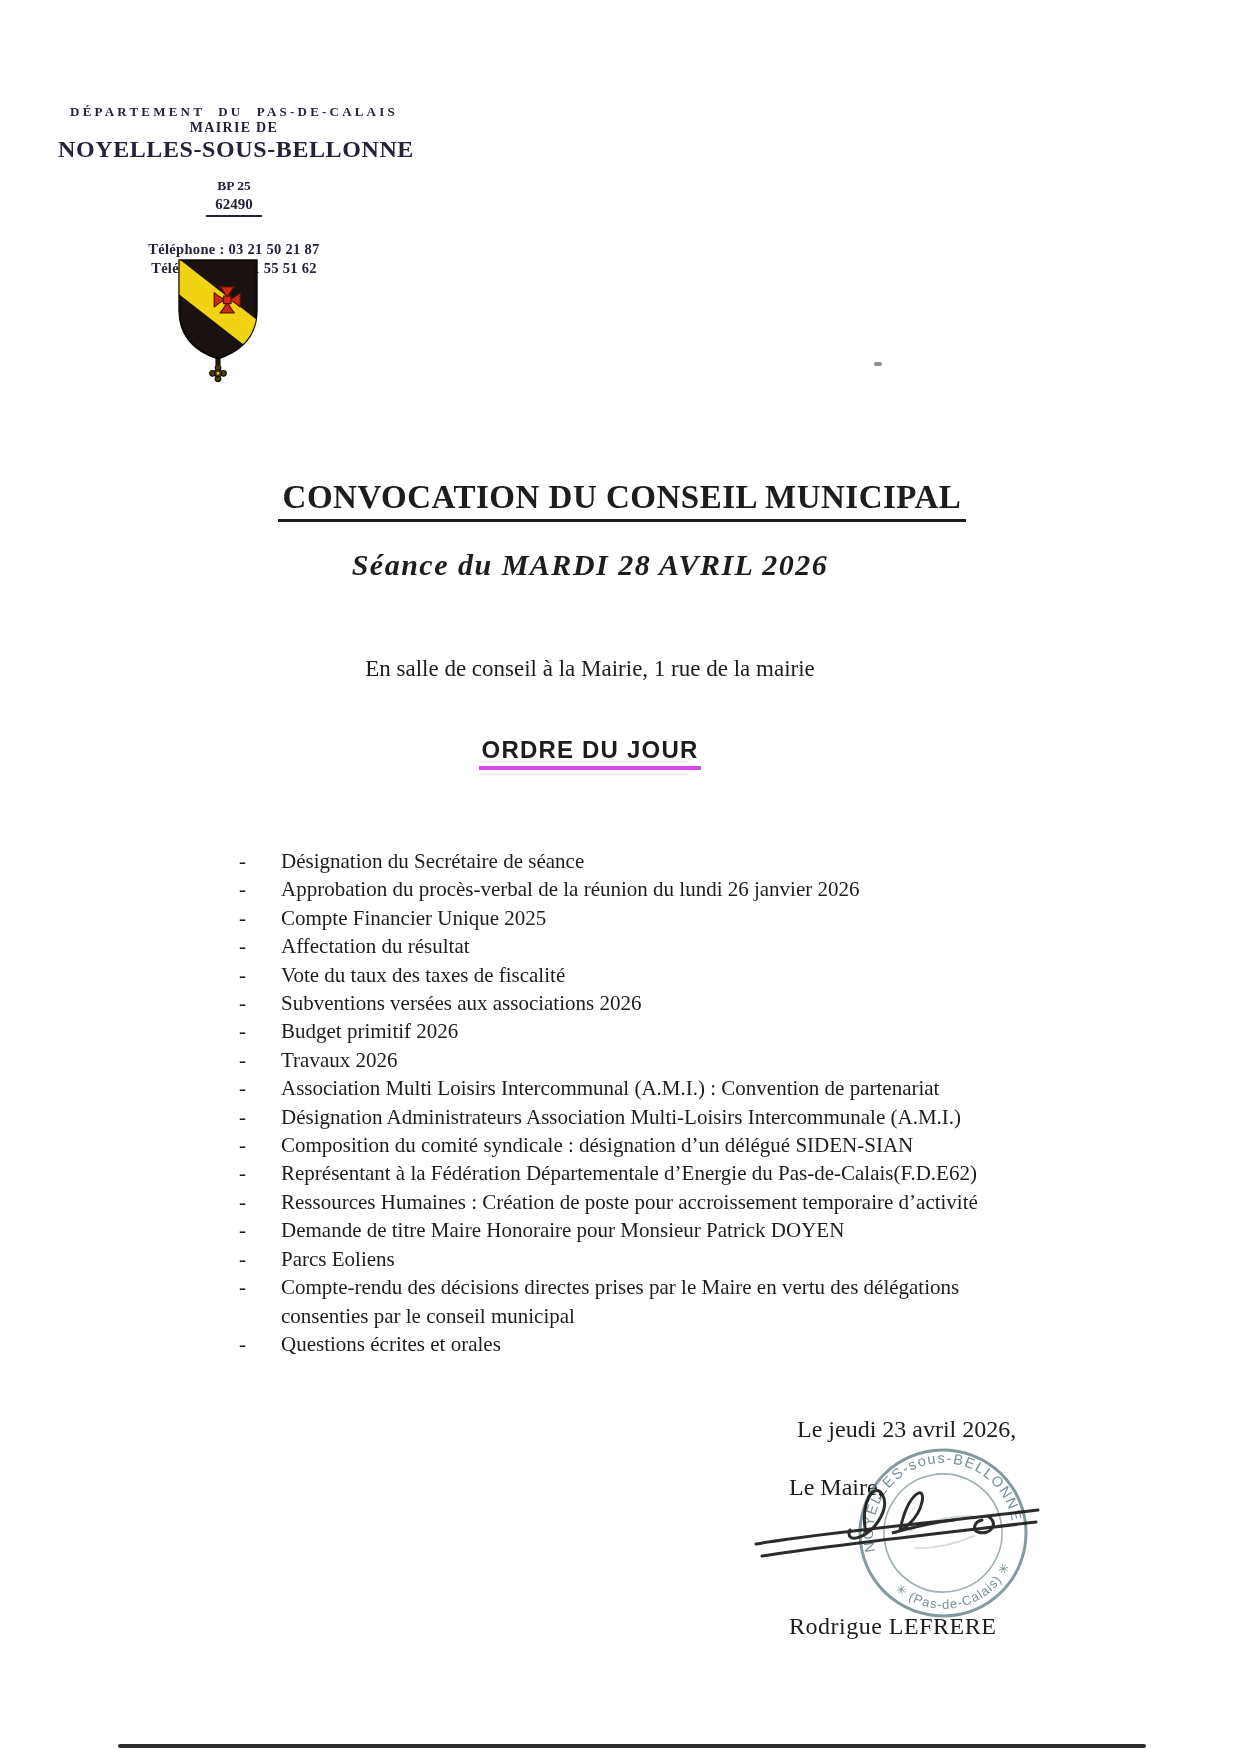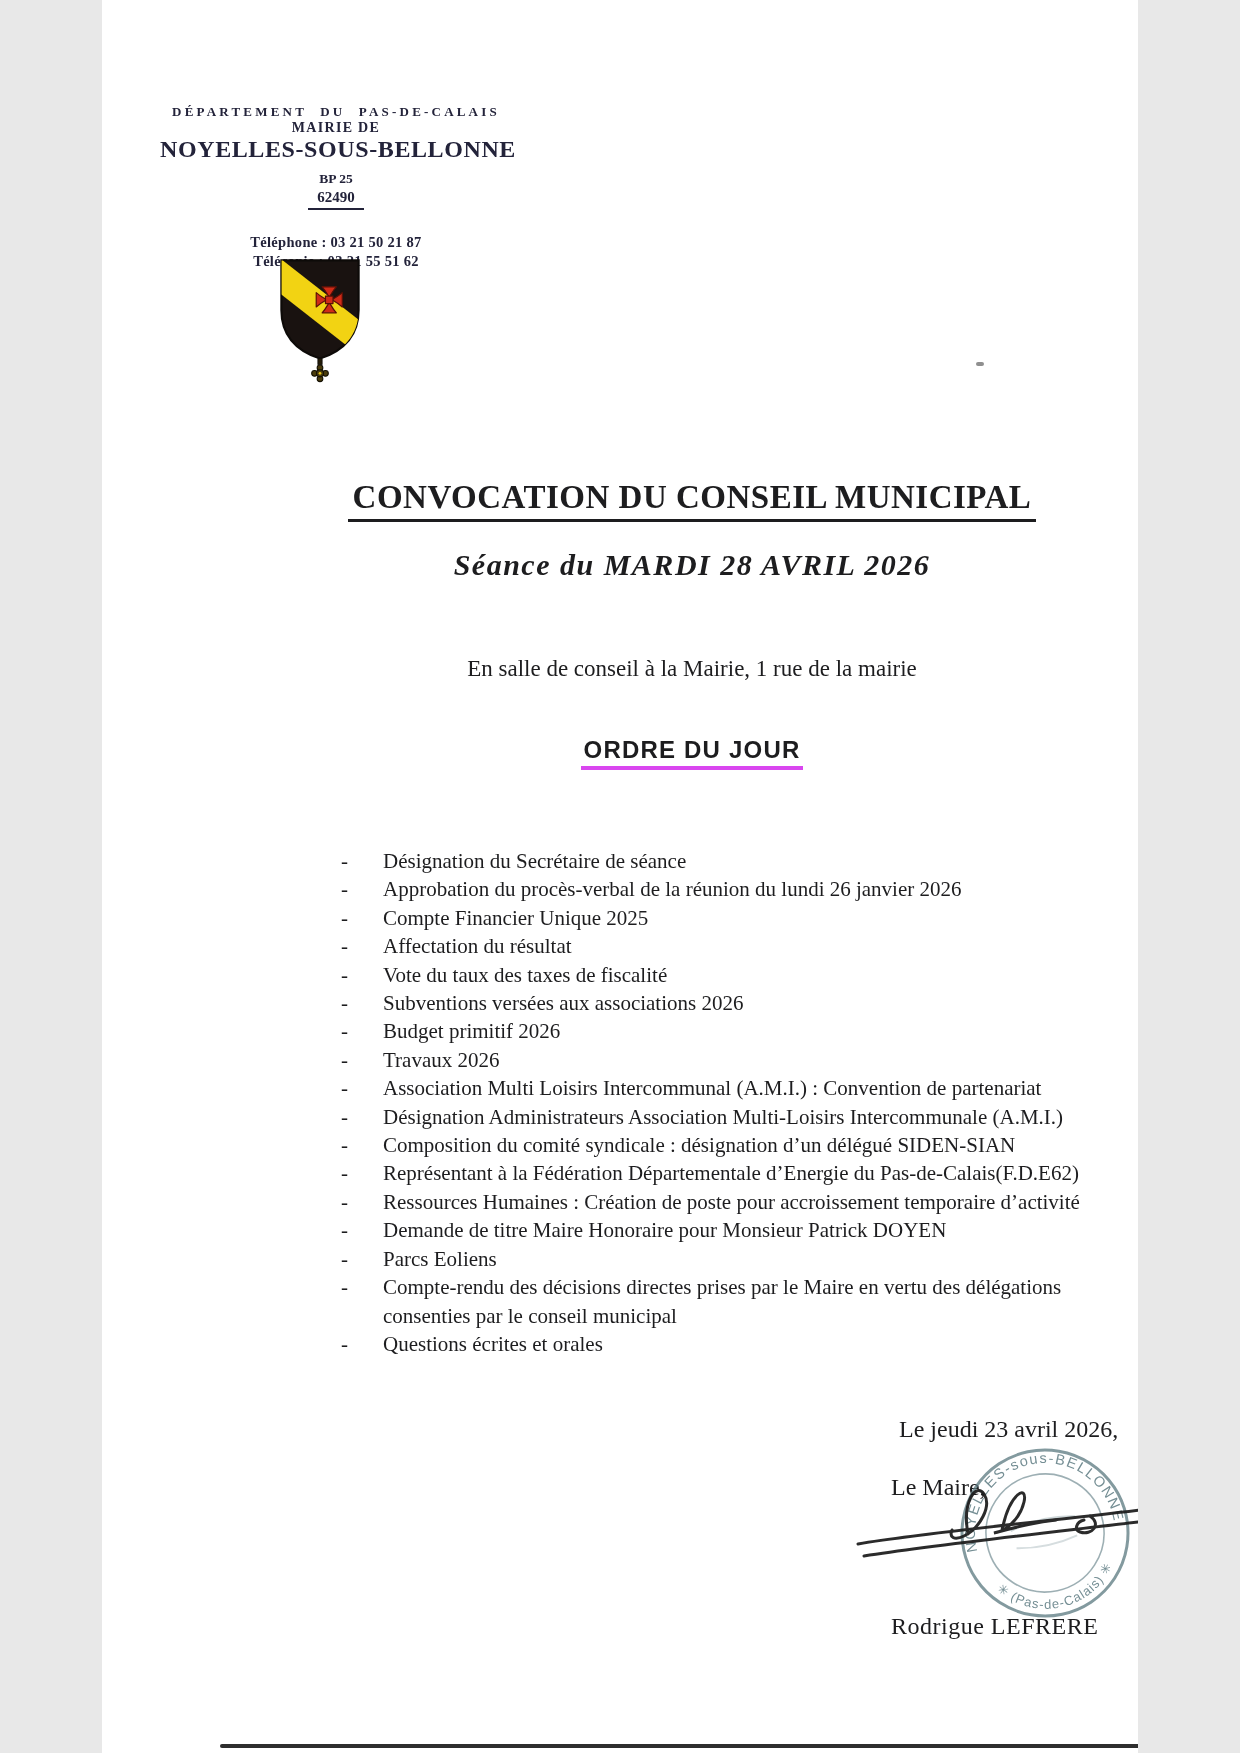--- a/index.html
+++ b/index.html
@@ -1,36 +1,36 @@
 <!DOCTYPE html>
 <html style="--body-ink: #1d1d1f; --letterhead-ink: #23233a; --stamp-ink: #5d7b82; --shield-field: #191210; --shield-bend: #f2d313; --shield-cross: #cf2b17; --shield-outline: #0d0a08;"><head>
 <meta charset="utf-8">
 <style>
   html,body{margin:0;padding:0;background:#e8e8e8;}
   .page{
-    position:relative;width:1036px;height:1753px;margin:0 auto;
+    position:relative;width:1240px;height:1753px;margin:0 auto;
     background:#ffffff;overflow:hidden;
     font-family:"Liberation Serif","DejaVu Serif",serif;
     color:var(--body-ink,#1d1d1f);
   }
   
   .letterhead{position:absolute;left:58px;top:104px;width:352px;text-align:center;color:var(--letterhead-ink,#23233a);}
   .lh-dept{font-size:13px;font-weight:bold;letter-spacing:3.2px;word-spacing:7px;white-space:nowrap;}
   .lh-office{font-size:14px;font-weight:bold;letter-spacing:1.3px;}
   .lh-commune{font-size:24px;font-weight:600;letter-spacing:0.6px;margin-top:0;white-space:nowrap;}
-  .lh-bp{font-size:13.5px;font-weight:bold;margin-top:8px;}
+  .lh-bp{font-size:13.5px;font-weight:bold;margin-top:15px;}
   .lh-cp{margin-top:1px;}
   .lh-cp span{display:inline-block;font-size:15px;font-weight:bold;border-bottom:2.5px solid var(--letterhead-ink,#23233a);padding:0 9px 2px;}
   .lh-tel{font-size:14.5px;font-weight:600;margin-top:24px;letter-spacing:0.3px;}
   .lh-fax{font-size:14.5px;font-weight:600;margin-top:2px;letter-spacing:0.3px;}
   
   .coa{position:absolute;left:176px;top:256px;width:84px;height:133px;}
   
   .cline{position:absolute;left:0;width:1180px;text-align:center;}
-  .doc-title{top:479px;}
+  .doc-title{top:479px;padding-left:32px;}
   .doc-title span{display:inline-block;font-size:33px;font-weight:bold;letter-spacing:0.5px;border-bottom:3px solid #1d1d1f;padding:0 5px 3px;}
   .session-date{top:548px;font-size:30px;font-weight:bold;font-style:italic;letter-spacing:1.5px;}
   .session-time{top:612px;font-size:28px;font-weight:bold;font-style:italic;letter-spacing:1px;}
   .session-loc{top:656px;font-size:23px;}
   .agenda-heading{top:736px;}
   .agenda-heading span{display:inline-block;font-family:"Liberation Sans","DejaVu Sans",sans-serif;font-size:24px;font-weight:bold;letter-spacing:1.2px;border-bottom:4px solid #d946ef;padding:0 3px 2px;}
   
   .agenda{position:absolute;left:234px;top:847px;width:880px;font-size:21px;line-height:28.4px;}
   .agenda-item{display:flex;}
   .agenda-item .dash{flex:none;width:47px;padding-left:5px;box-sizing:border-box;}

